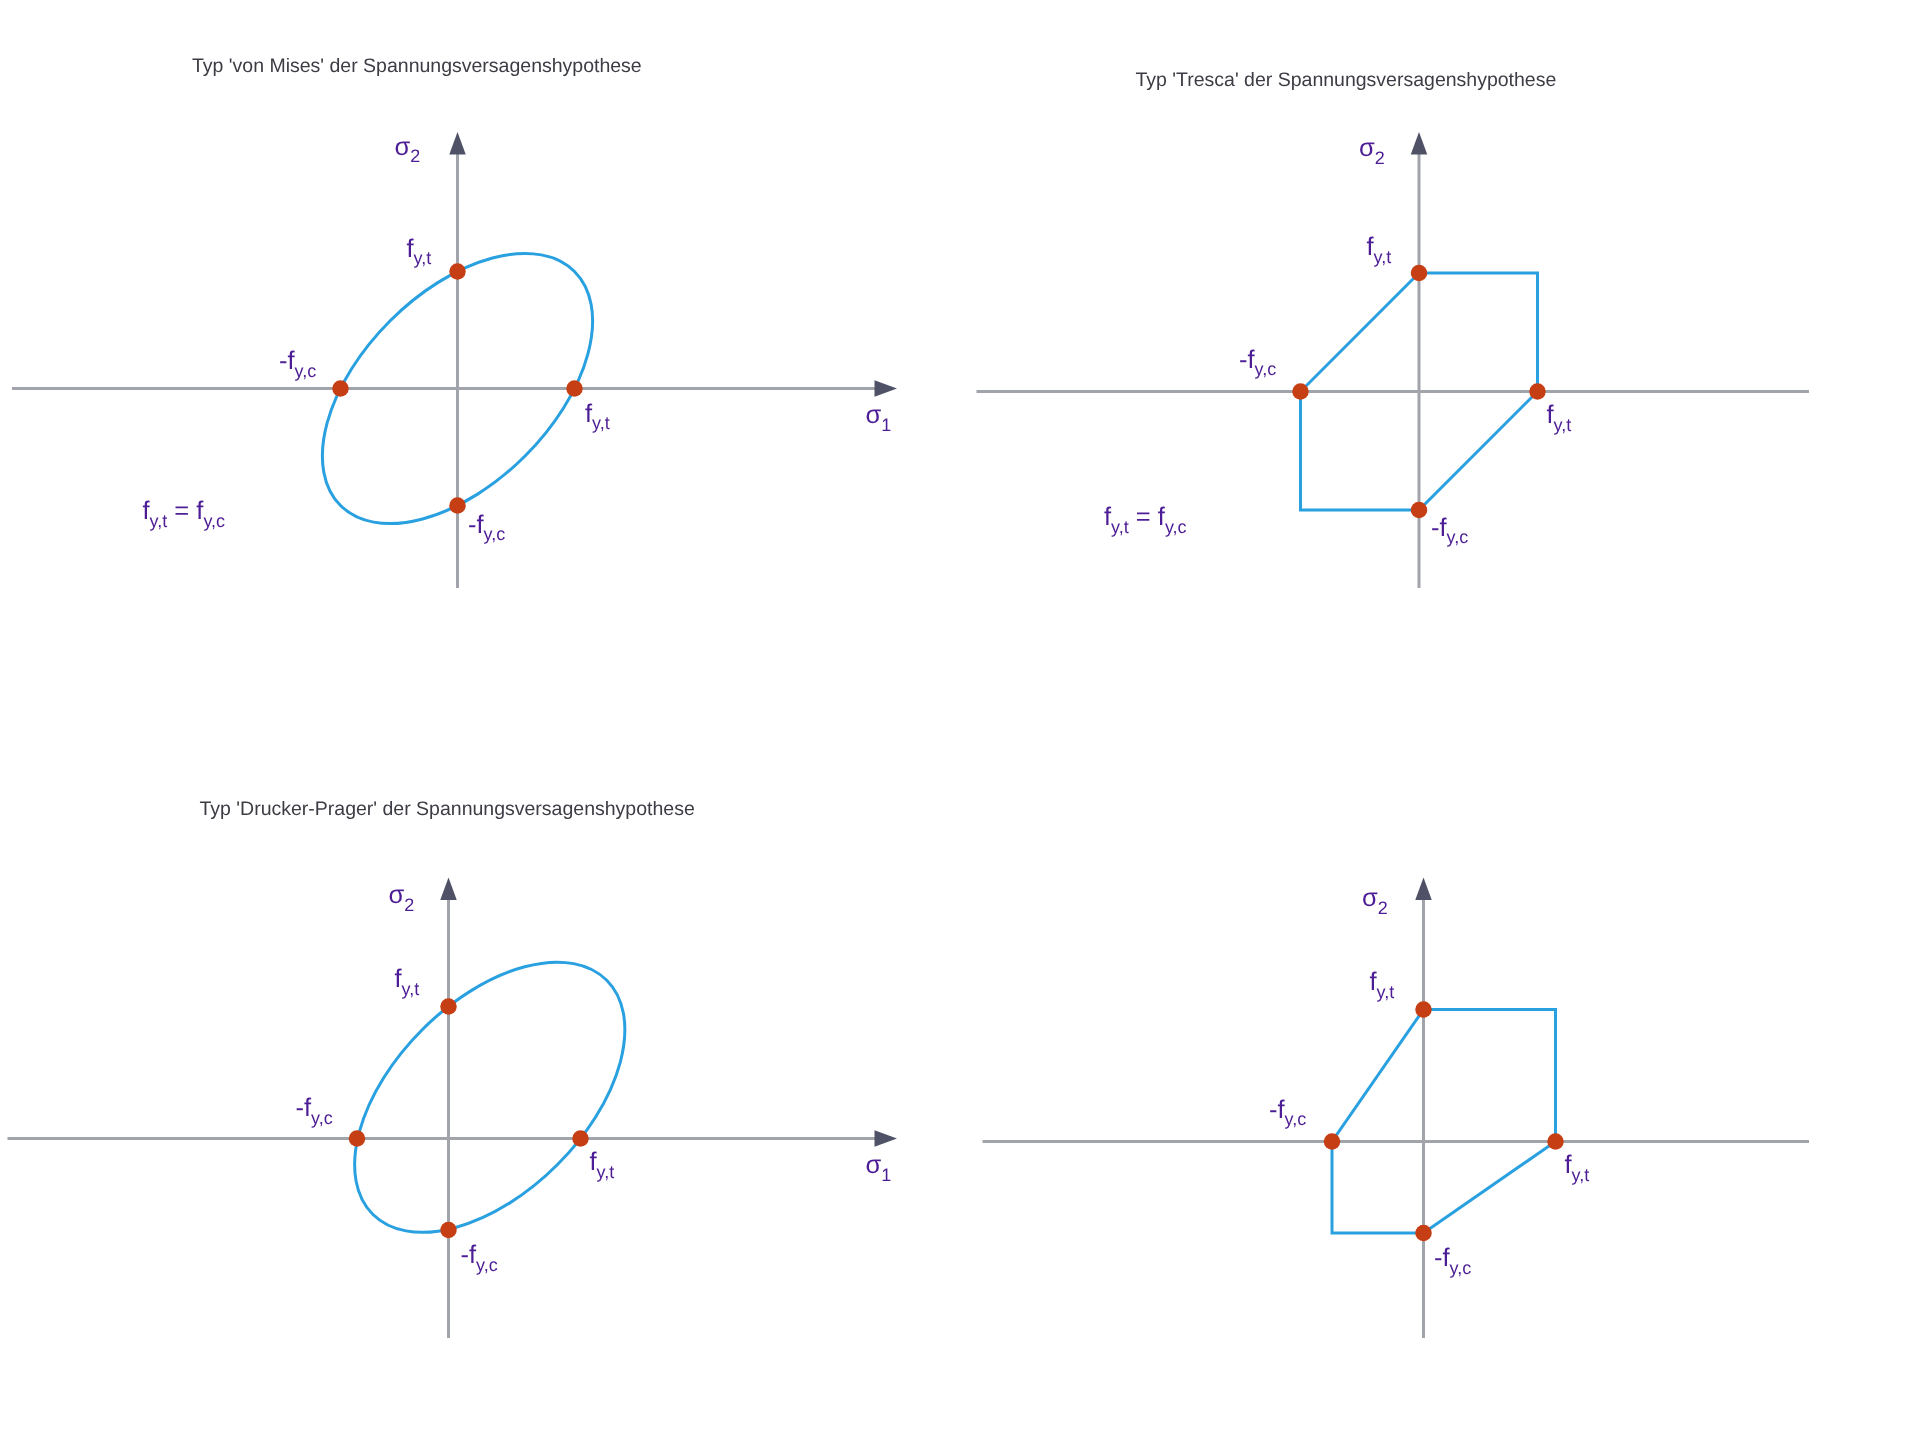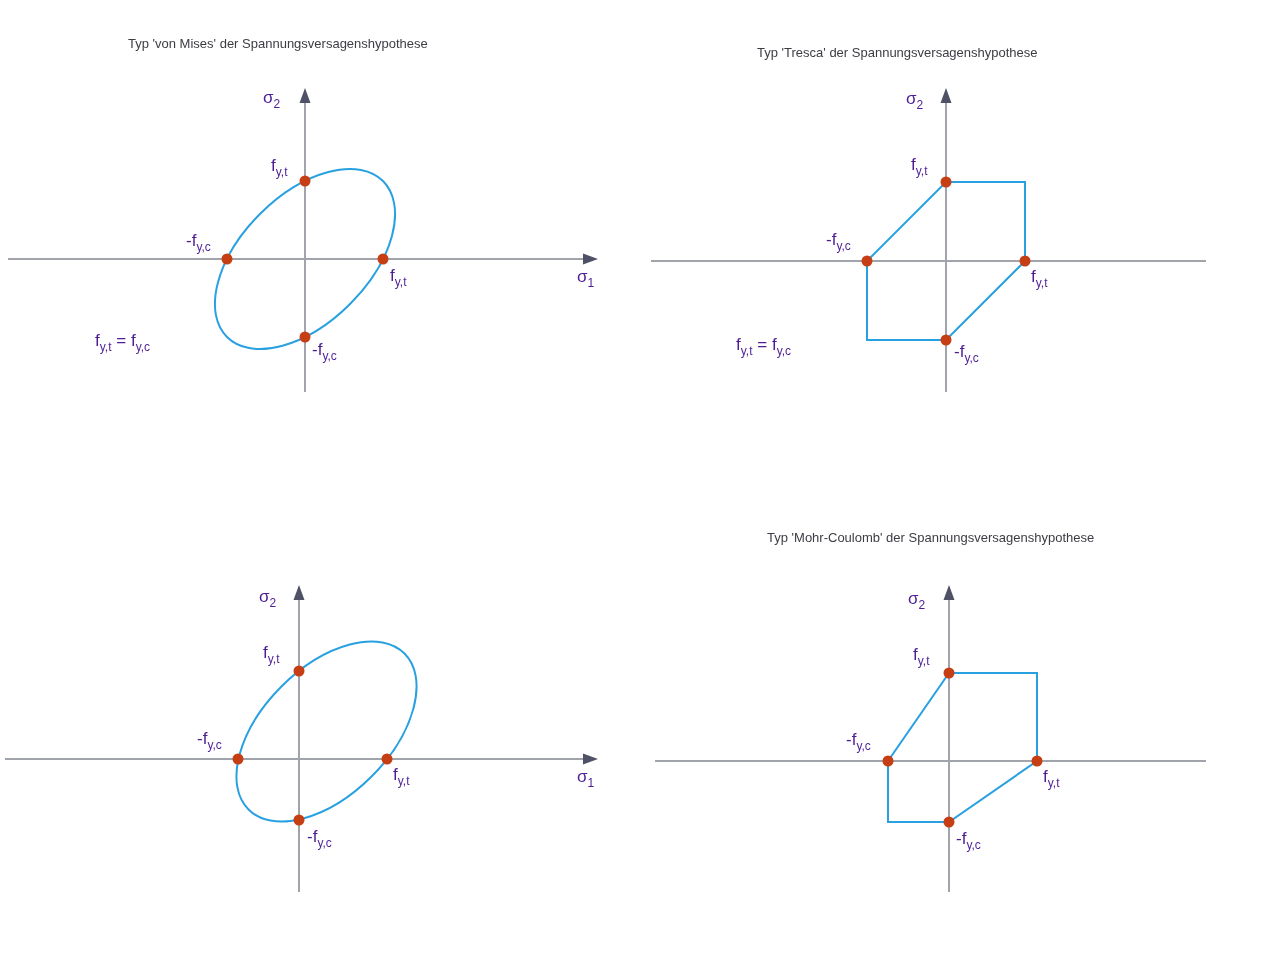--- a/index.html
+++ b/index.html
@@ -85,41 +85,41 @@
         <line x1="5" y1="279" x2="586" y2="279" stroke="#A2A4AC" stroke-width="2"></line>
         <polygon points="598,279 583,273.5 583,284.5" fill="#4F5266"></polygon>
         <line x1="299" y1="412" x2="299" y2="117" stroke="#A2A4AC" stroke-width="2"></line>
         <polygon points="299,105 293.5,120 304.5,120" fill="#4F5266"></polygon>
         <ellipse cx="0" cy="0" rx="110.3" ry="63.7" transform="translate(326.5,251.5) rotate(-45)" fill="none" stroke="#29A0E0" stroke-width="2"></ellipse>
         <circle cx="299" cy="191" r="5.5" fill="#C53E14"></circle>
         <circle cx="387" cy="279" r="5.5" fill="#C53E14"></circle>
         <circle cx="238" cy="279" r="5.5" fill="#C53E14"></circle>
         <circle cx="299" cy="340" r="5.5" fill="#C53E14"></circle>
       </svg>
+    <div class="ptitle" style="left:133px;top:51px">Typ 'Drucker-Prager' der Spannungsversagenshypothese</div>
     <span class="plabel" style="left:259px;top:108px"><span>σ</span><sub>2</sub></span>
     <span class="plabel" style="left:577px;top:288px"><span>σ</span><sub>1</sub></span>
     <span class="plabel" style="left:263px;top:164px"><span>f</span><sub>y,t</sub></span>
     <span class="plabel" style="left:197px;top:250px"><span>-f</span><sub>y,c</sub></span>
     <span class="plabel" style="left:393px;top:286px"><span>f</span><sub>y,t</sub></span>
     <span class="plabel" style="left:307px;top:348px"><span>-f</span><sub>y,c</sub></span>
   </div>
 
   <div class="panel" style="left:640px;top:480px">
     <svg width="640" height="480">
         <line x1="15" y1="281" x2="588" y2="281" stroke="#A2A4AC" stroke-width="2"></line>
         <polygon points="600,281 585,275.5 585,286.5" fill="#4F5266"></polygon>
         <line x1="309" y1="412" x2="309" y2="117" stroke="#A2A4AC" stroke-width="2"></line>
         <polygon points="309,105 303.5,120 314.5,120" fill="#4F5266"></polygon>
         <polygon points="309,193 397,193 397,281 309,342 248,342 248,281" fill="none" stroke="#29A0E0" stroke-width="2" stroke-linejoin="miter"></polygon>
         <circle cx="309" cy="193" r="5.5" fill="#C53E14"></circle>
         <circle cx="397" cy="281" r="5.5" fill="#C53E14"></circle>
         <circle cx="248" cy="281" r="5.5" fill="#C53E14"></circle>
         <circle cx="309" cy="342" r="5.5" fill="#C53E14"></circle>
       </svg>
-    <div class="ptitle" style="left:127px;top:50px">Typ 'Mohr-Coulomb' der Spannungsversagenshypothese</div>
     <span class="plabel" style="left:268px;top:110px"><span>σ</span><sub>2</sub></span>
     <span class="plabel" style="left:580px;top:290px"><span>σ</span><sub>1</sub></span>
     <span class="plabel" style="left:273px;top:166px"><span>f</span><sub>y,t</sub></span>
     <span class="plabel" style="left:206px;top:251px"><span>-f</span><sub>y,c</sub></span>
     <span class="plabel" style="left:403px;top:288px"><span>f</span><sub>y,t</sub></span>
     <span class="plabel" style="left:316px;top:350px"><span>-f</span><sub>y,c</sub></span>
   </div>
 
 </div>
 

